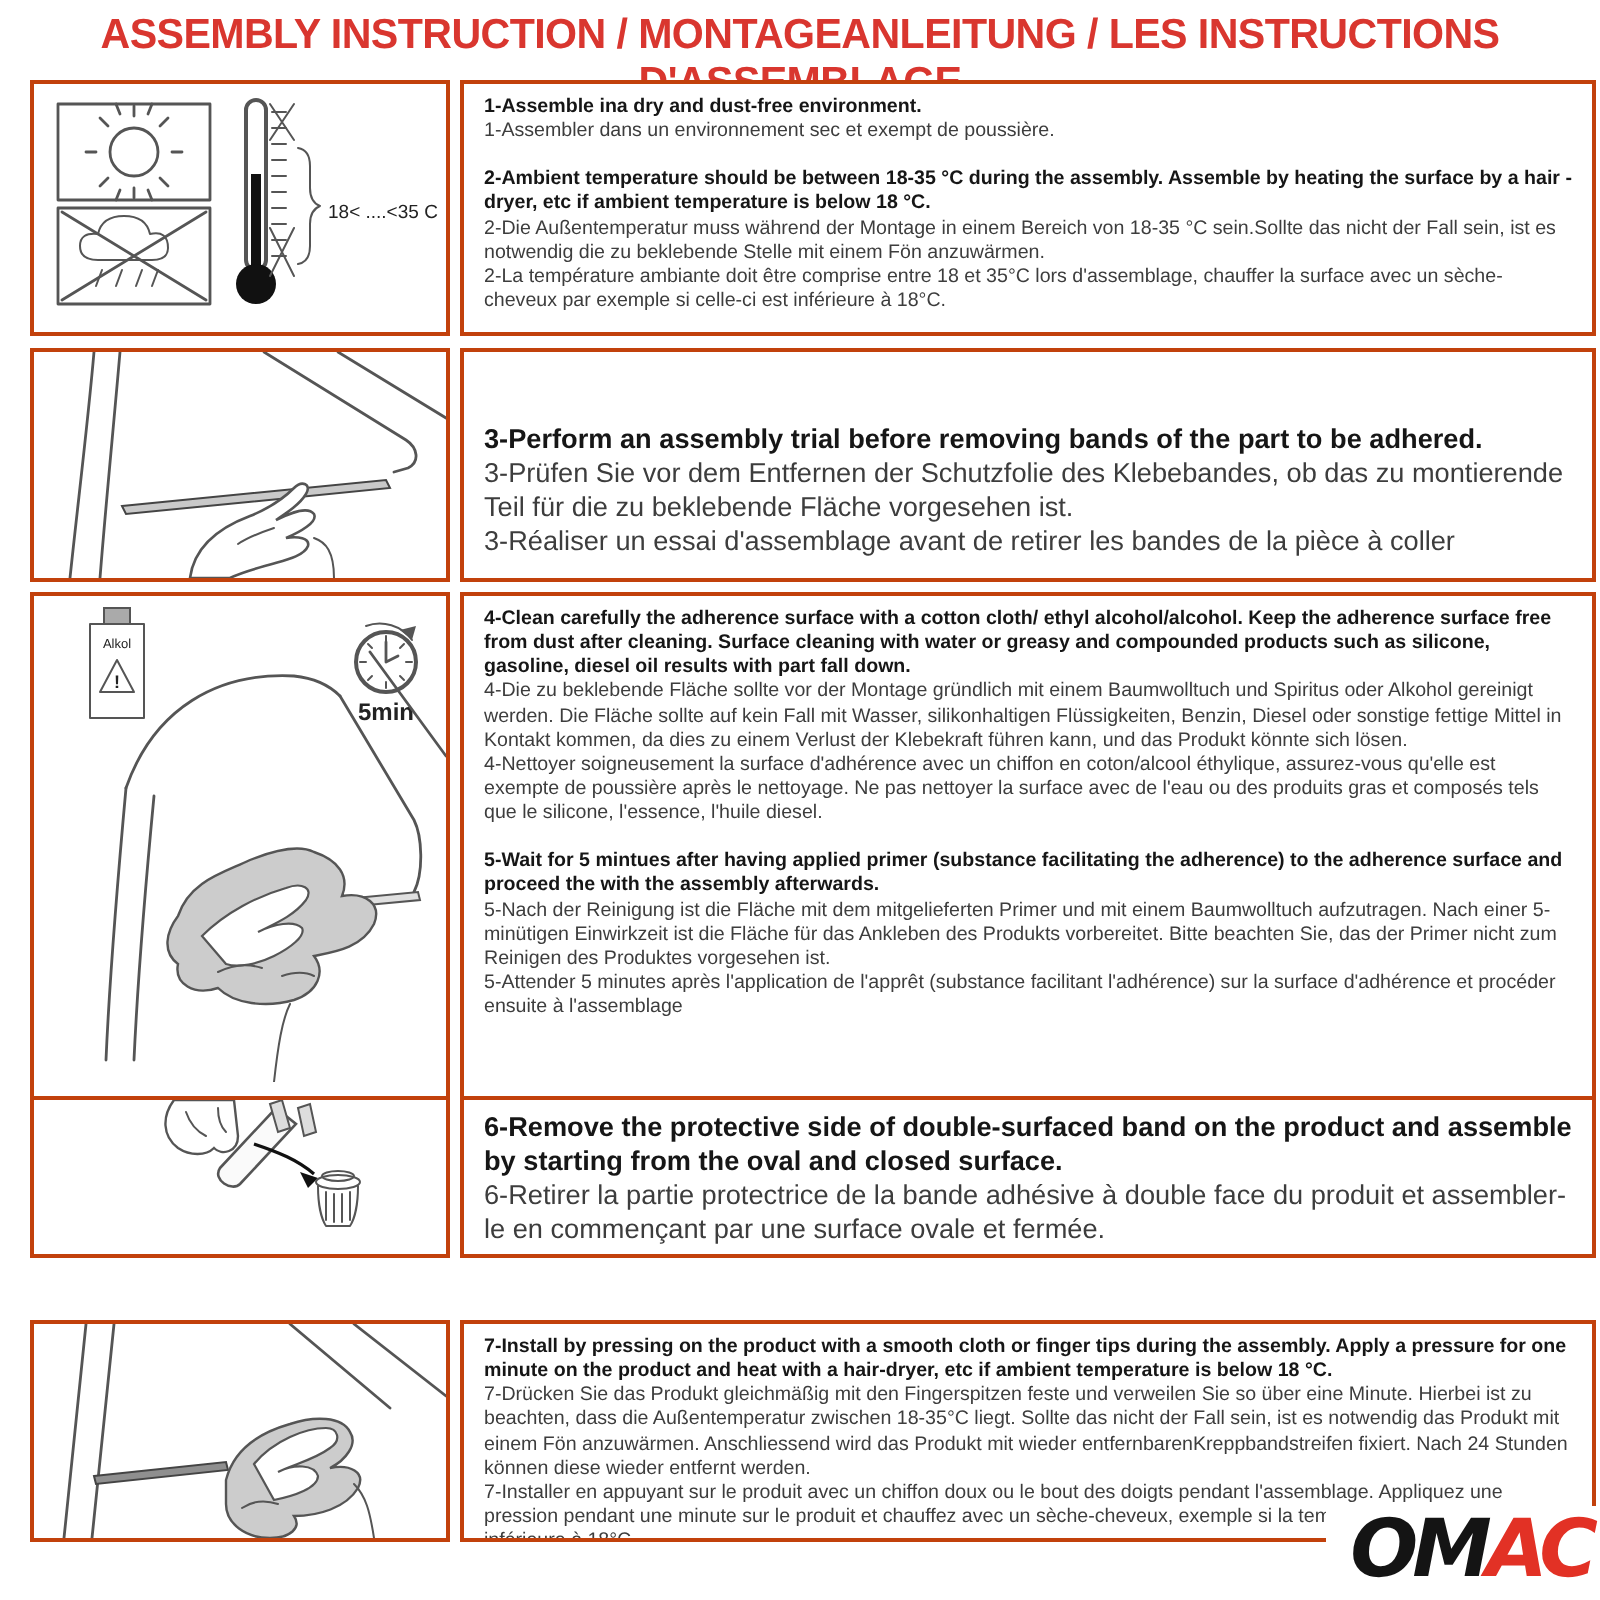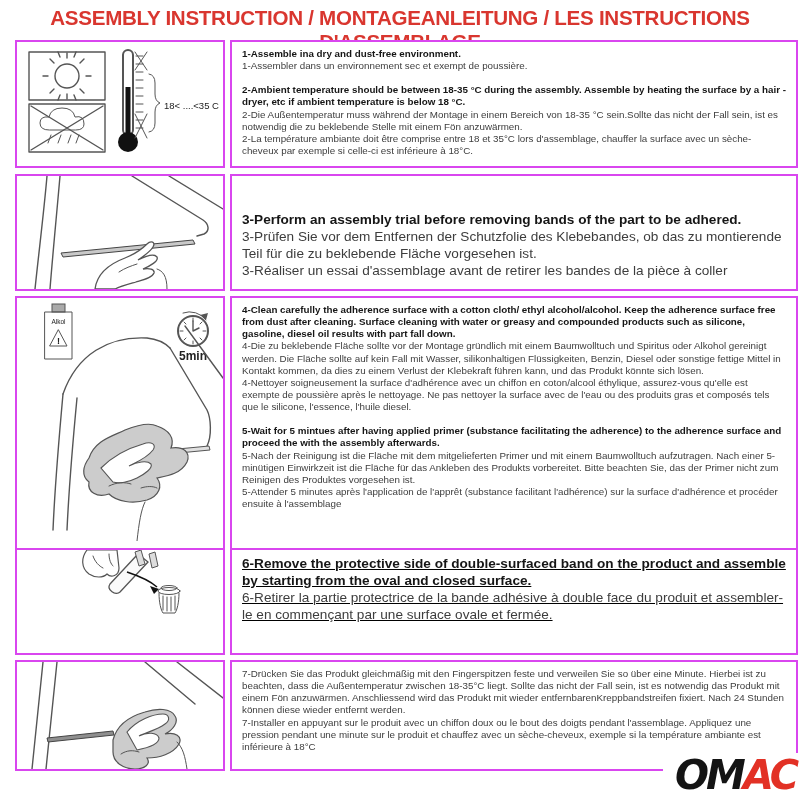--- a/index.html
+++ b/index.html
@@ -5,27 +5,27 @@
   html,body { margin:0; padding:0; background:#fff; }
   .page {
     position:relative; width:800px; height:800px; background:#ffffff;
     font-family:"Liberation Sans", sans-serif; overflow:hidden;
   }
   .title {
     position:absolute; top:6px; left:0; width:800px; text-align:center;
     font-size:21px; font-weight:700; letter-spacing:-0.3px; color:#d9362f;
     transform:scaleX(0.98);
   }
-  .box { position:absolute; border:2px solid #d946ef; box-sizing:border-box; background:#fff; }
+  .box { position:absolute; border:2px solid #c2410c; box-sizing:border-box; background:#fff; }
   .illus { left:15px; width:210px; }
   .txt   { left:230px; width:568px; padding:6px 10px; overflow:hidden; }
   .r1 { top:40px;  height:128px; }
   .r2 { top:174px; height:117px; }
   .r3 { top:296px; height:310px; }
-  .r4 { top:548px; height:107px;text-decoration:underline; }
+  .r4 { top:548px; height:81px; }
   .r5 { top:660px; height:111px; }
   .small p { margin:0; font-size:9.8px; line-height:1.24; color:#3d3d3d; }
   .small p.b { font-weight:700; color:#161616; }
   .large p { margin:0; font-size:13.6px; line-height:1.24; color:#3d3d3d; }
   .large p.b { font-weight:700; color:#161616; }
   .txt.r2 { padding-top:36px; }
   .gap { margin-top:12px !important; }
   .ln { fill:none; stroke:#555; stroke-width:1.4; stroke-linecap:round; stroke-linejoin:round; }
   .lnthin { fill:none; stroke:#555; stroke-width:1; stroke-linecap:round; stroke-linejoin:round; }
   .svgtext { font-family:"Liberation Sans", sans-serif; fill:#222; }
@@ -164,20 +164,21 @@
       <path class="ln" d="M128,0 L178,42 M160,0 L206,36"></path>
       <path d="M30,76 L96,69 L97,73 L31,80 Z" fill="#8f8f8f" stroke="#444" stroke-width="1"></path>
       <g>
         <path d="M96,78 C100,62 114,54 128,50 C140,46 154,46 158,54 C162,60 156,68 148,72 C158,70 166,74 162,82 C156,92 142,96 130,96 C134,102 128,107 118,107 C106,107 96,100 96,90 Z" fill="#ccc" stroke="#555" stroke-width="1.2"></path>
         <path d="M110,70 C120,58 136,52 146,52 C152,52 154,58 148,62 C140,68 130,70 122,74 C130,70 140,70 142,76 C142,82 130,86 120,88 Z" fill="#fff" stroke="#555" stroke-width="1.1"></path>
         <path class="lnthin" d="M104,92 C110,88 116,88 122,90 M170,107 C168,94 166,86 160,80"></path>
       </g>
     </svg>
   </div>
   <div class="box txt r5 small">
+    <p class="b">7-Install by pressing on the product with a smooth cloth or finger tips during the assembly. Apply a pressure for one minute on the product and heat with a hair-dryer, etc if ambient temperature is below 18 °C.</p>
     <p>7-Drücken Sie das Produkt gleichmäßig mit den Fingerspitzen feste und verweilen Sie so über eine Minute. Hierbei ist zu beachten, dass die Außentemperatur zwischen 18-35°C liegt. Sollte das nicht der Fall sein, ist es notwendig das Produkt mit einem Fön anzuwärmen. Anschliessend wird das Produkt mit wieder entfernbarenKreppbandstreifen fixiert. Nach 24 Stunden können diese wieder entfernt werden.</p>
     <p>7-Installer en appuyant sur le produit avec un chiffon doux ou le bout des doigts pendant l'assemblage. Appliquez une pression pendant une minute sur le produit et chauffez avec un sèche-cheveux, exemple si la température ambiante est inférieure à 18°C</p>
   </div>
 
   <div class="logo">
     <span class="lb">OM</span><span class="lr">AC</span>
   </div>
 
 </div>
 

